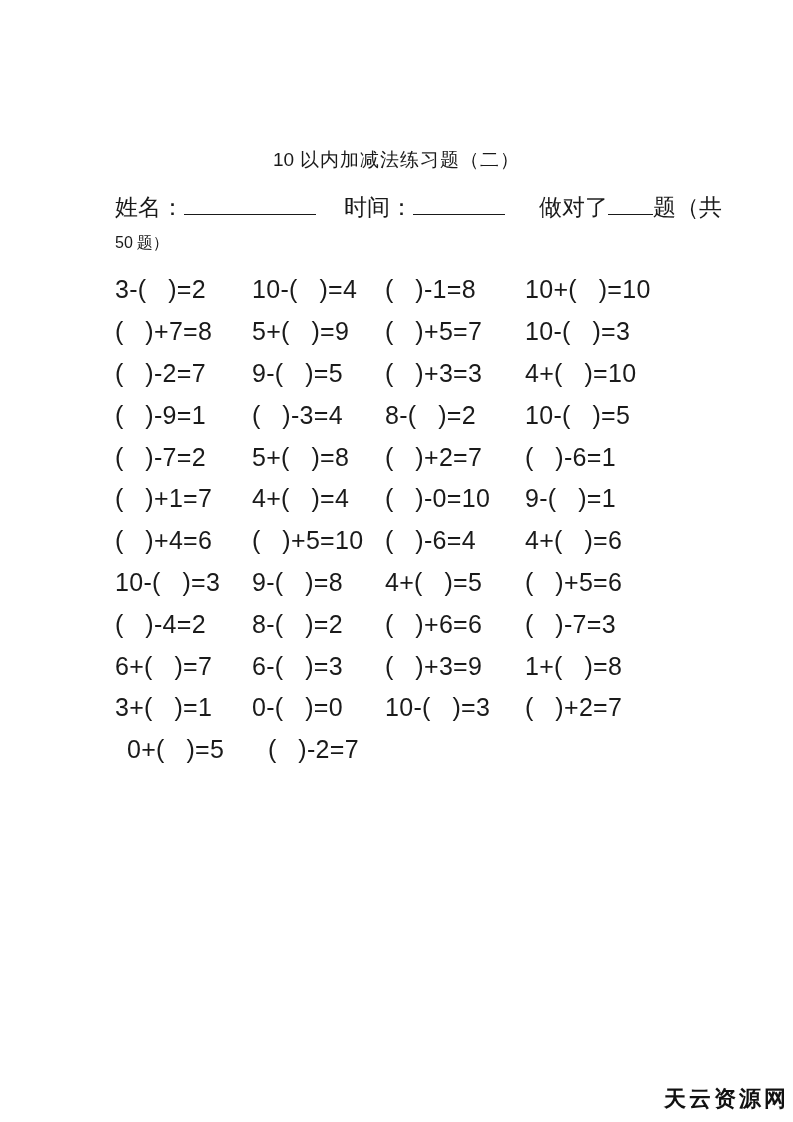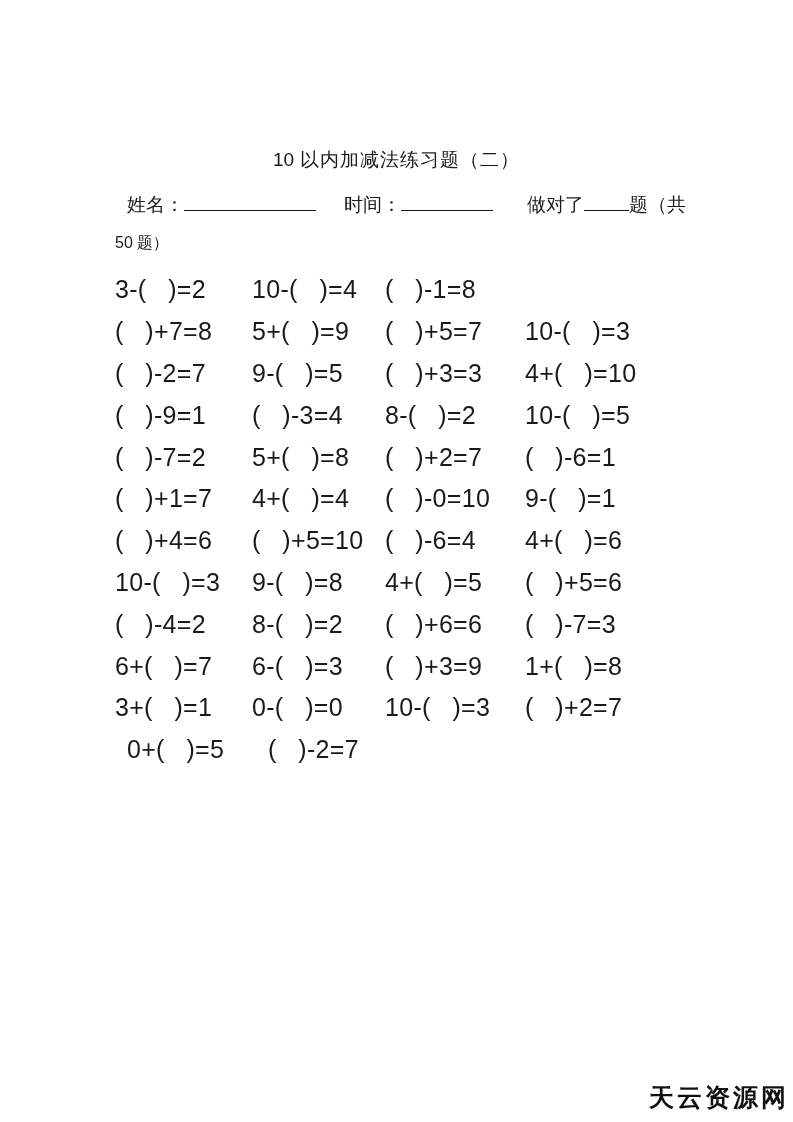--- a/index.html
+++ b/index.html
@@ -27,24 +27,23 @@
   }
   .page-title .title-num {
     font-family: "Liberation Sans", sans-serif;
     letter-spacing: 0;
   }
   .header-line {
     position: absolute;
     top: 192px;
     left: 115px;
     width: 580px;
-    font-size: 19px;
+    font-size: 23px;
     font-family: Liberation Sans, sans-serif;
     white-space: nowrap;
-    margin-left: 12px;
   }
   .uline {
     display: inline-block;
     border-bottom: 1.6px solid #1a1a1a;
     height: 16px;
     vertical-align: baseline;
   }
   .uline-name  { width: 132px; margin-right: 28px; }
   .uline-time  { width: 92px;  margin-right: 34px; }
   .uline-count { width: 45px; }
@@ -74,21 +73,21 @@
     font-size: 25px;
     white-space: pre;
     letter-spacing: 0.3px;
   }
   .problem-row:last-child .problem:nth-child(1) { padding-left: 12px; }
   .problem-row:last-child .problem:nth-child(2) { padding-left: 16px; }
   .watermark {
     position: absolute;
     right: 4px;
     bottom: 8px;
-    font-size: 25px;
+    font-size: 22px;
     font-weight: bold;
     letter-spacing: 3px;
     color: #111111;
     font-family: Liberation Mono, monospace;
     margin-left: 18px;
   }
 </style>
 </head>
 <body>
 
@@ -102,20 +101,21 @@
 
 <div class="header-line2">
   <span class="title-num">50</span><span> 题）</span>
 </div>
 
 <div class="problems-grid">
     <div class="problem-row">
       <span class="problem">3-(   )=2</span>
       <span class="problem">10-(   )=4</span>
       <span class="problem">(   )-1=8</span>
+      <span class="problem">10+(   )=10</span>
     </div>
     <div class="problem-row">
       <span class="problem">(   )+7=8</span>
       <span class="problem">5+(   )=9</span>
       <span class="problem">(   )+5=7</span>
       <span class="problem">10-(   )=3</span>
     </div>
     <div class="problem-row">
       <span class="problem">(   )-2=7</span>
       <span class="problem">9-(   )=5</span>

